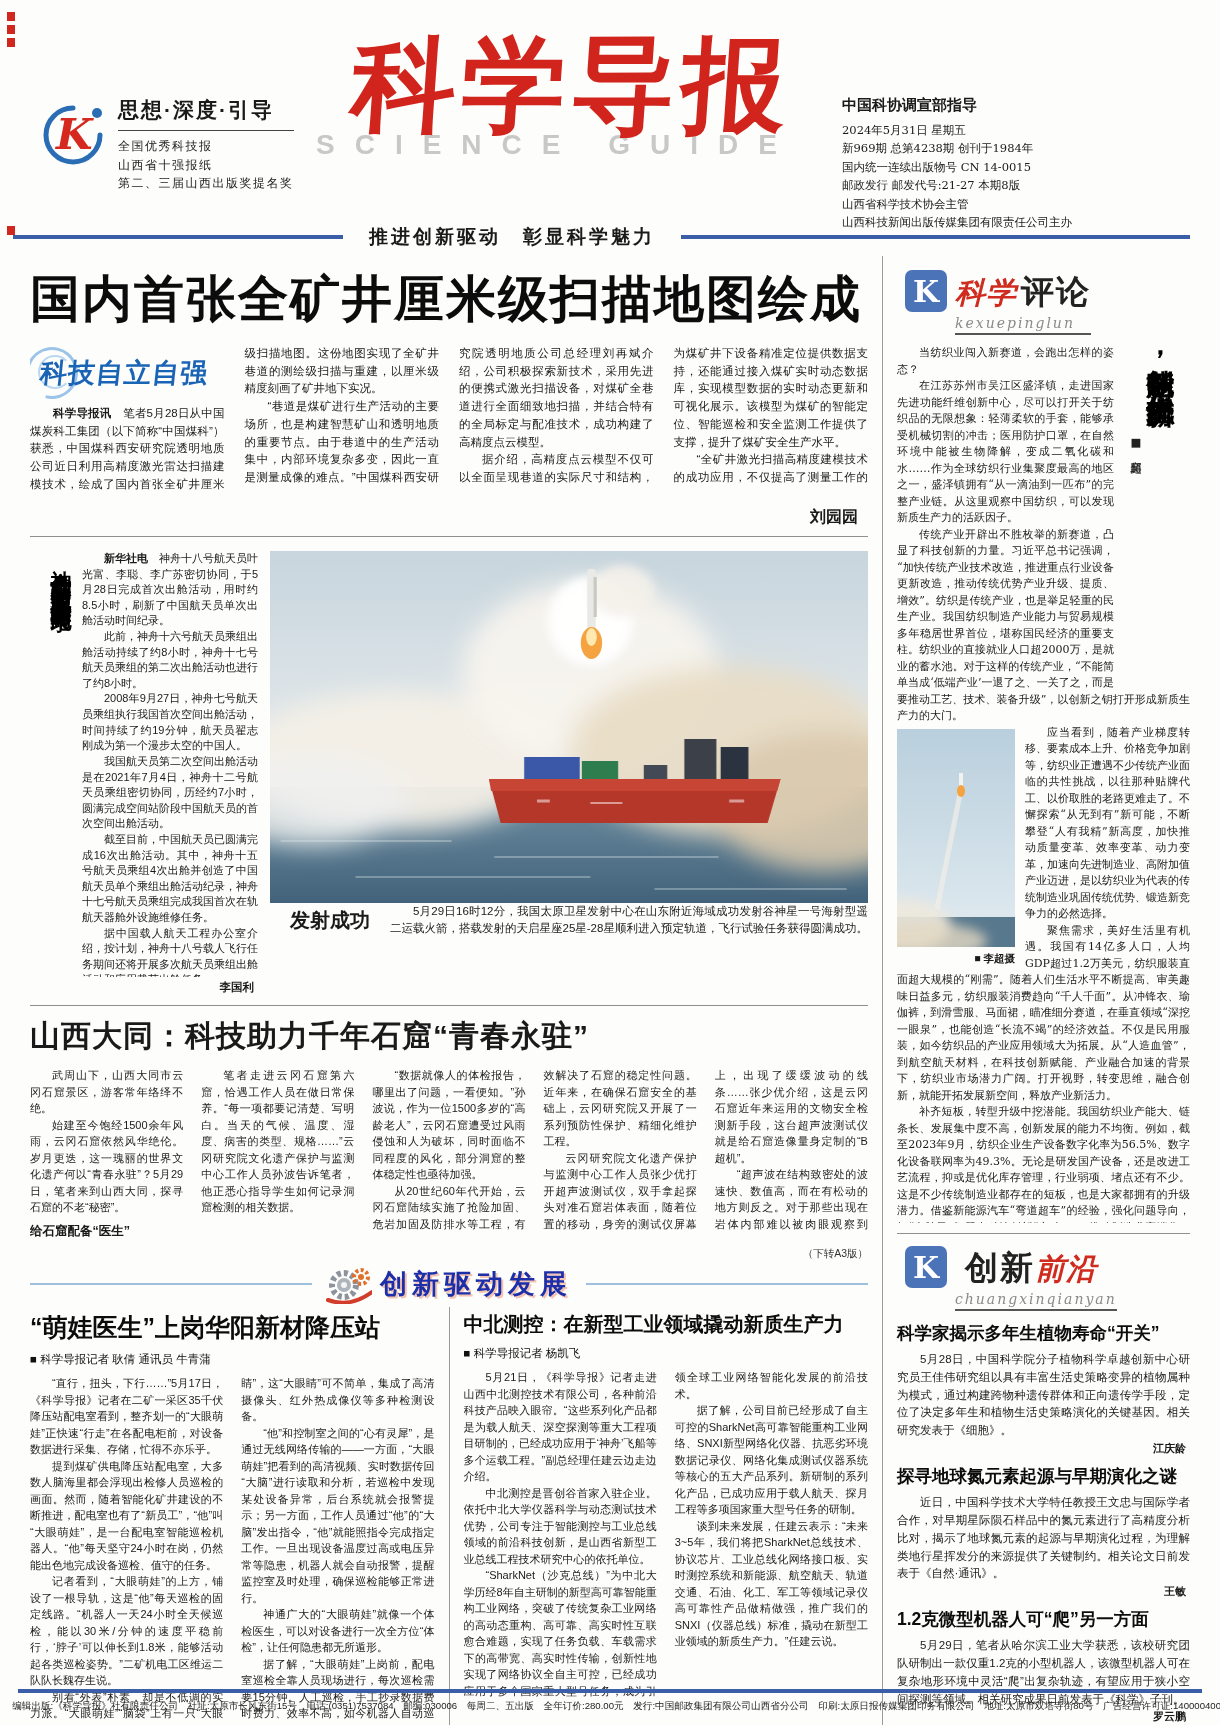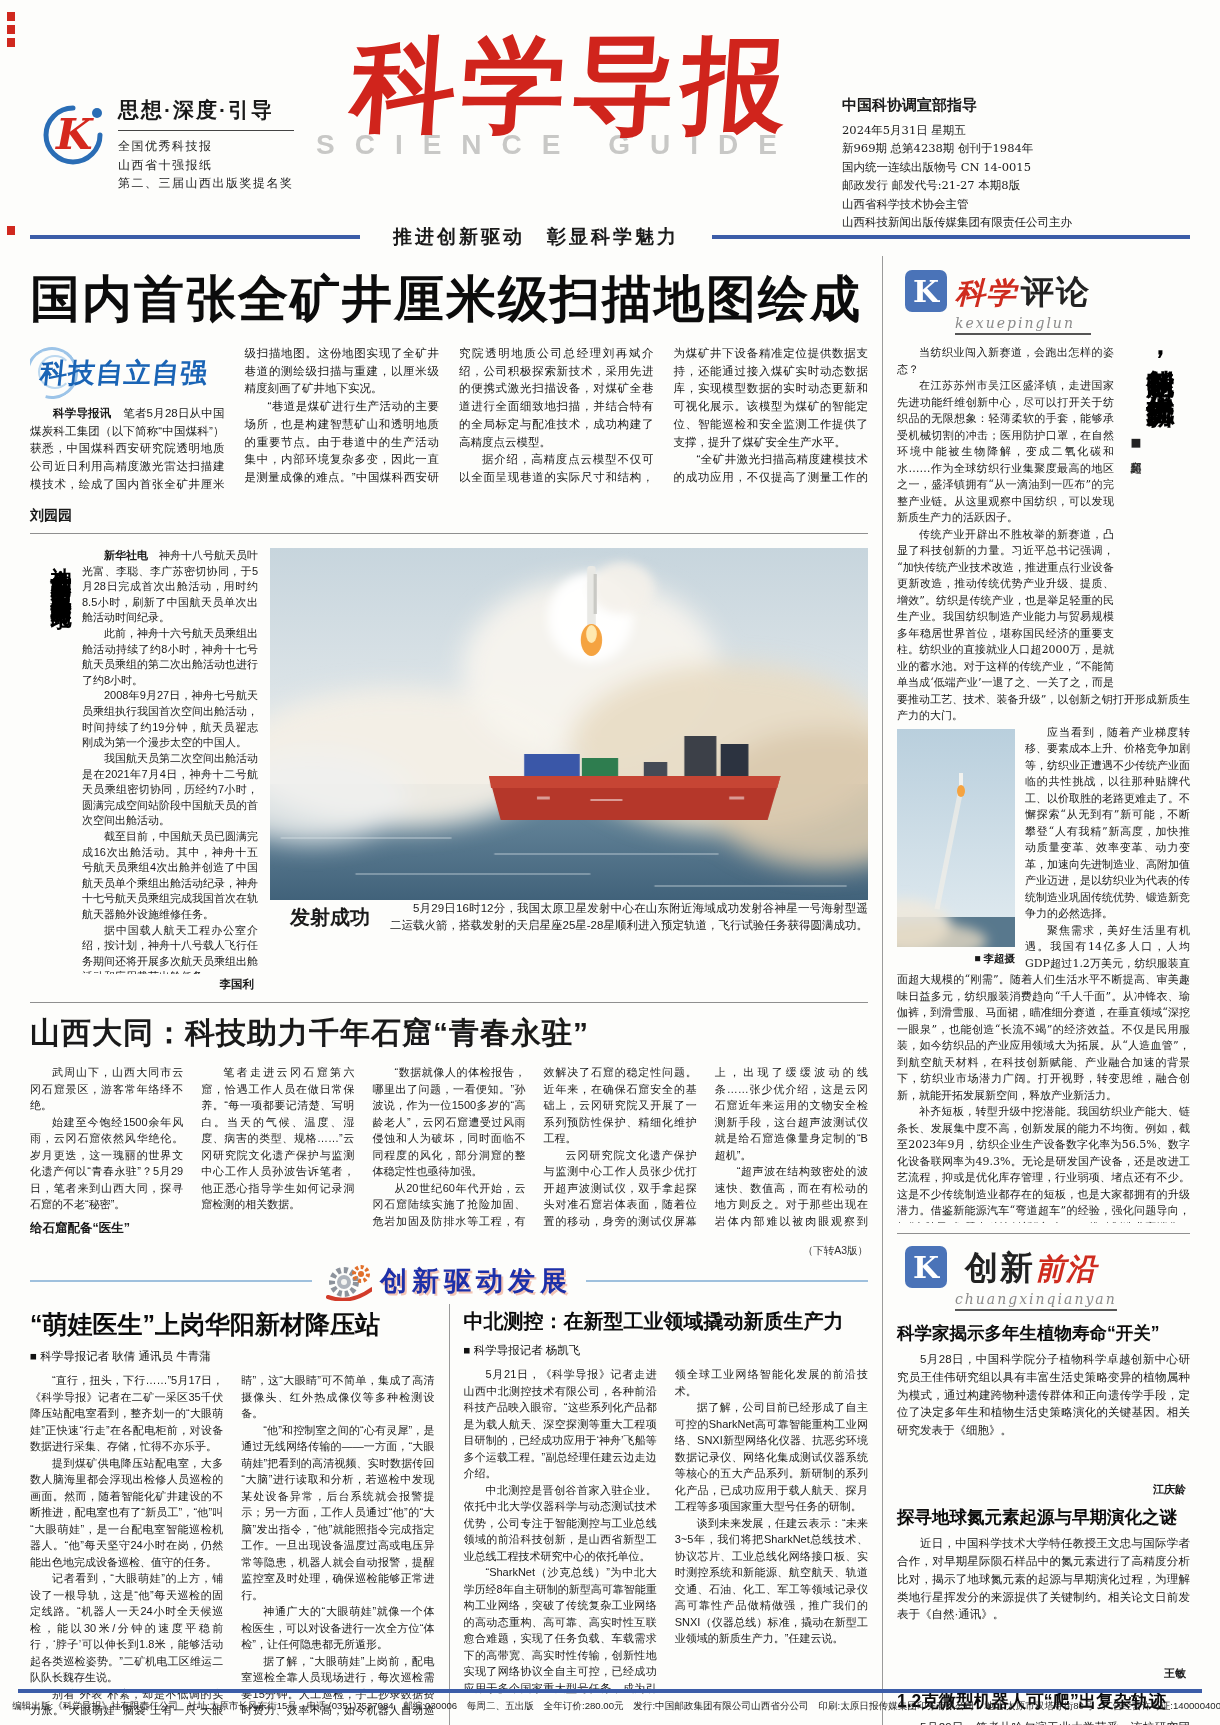--- a/index.html
+++ b/index.html
@@ -17,21 +17,21 @@
                  padding-bottom:6px;margin-bottom:6px;white-space:nowrap;}
   .mh-honor{font-size:12px;letter-spacing:1.5px;color:#222;line-height:1.55;white-space:nowrap;}
   .mh-center{position:absolute;left:302px;top:30px;width:540px;text-align:center;}
   .mh-title{font-family:"DejaVu Serif",serif;font-weight:900;font-size:104px;line-height:1.05;
             color:#d0241c;letter-spacing:6px;transform:skewX(-4deg);white-space:nowrap;}
   .mh-title-en{font-size:28px;font-weight:700;color:#c8c8c6;letter-spacing:20px;margin-top:-10px;
                text-align:left;padding-left:14px;white-space:nowrap;}
   .mh-right{position:absolute;right:26px;top:96px;width:352px;font-family:"DejaVu Serif",serif;}
   .mh-guidance{font-size:15px;font-weight:700;margin-bottom:6px;font-family:"Liberation Sans",sans-serif;}
   .mh-pub{font-size:11.5px;line-height:1.6;color:#1a1a1a;white-space:nowrap;}
-  .mh-bottomrow{position:absolute;left:30px;right:30px;top:224px;display:flex;align-items:center;gap:7px;}
+  .mh-bottomrow{position:absolute;left:13px;right:30px;top:224px;display:flex;align-items:center;}
   .blue-line{height:4px;background:#3c5da8;}
   .mh-bottomrow .l1{flex:0 0 330px;}
   .mh-bottomrow .l2{flex:1;}
   .mh-bottom-slogan{font-size:19px;font-weight:800;letter-spacing:3px;padding:0 26px;white-space:nowrap;}
   
   .body-grid{display:grid;grid-template-columns:852px 1fr;margin:0 30px;}
   .col-left{padding-right:14px;}
   .col-right{border-left:1px solid #9a9a9a;padding-left:14px;}
   .rule{border:0;border-top:1px solid #8f8f8f;margin:8px 0;}
   p{margin:0;text-indent:2em;text-align:justify;}
@@ -41,21 +41,21 @@
   .lead-cols{column-count:4;column-gap:20px;column-fill:auto;height:158px;overflow:hidden;
              font-size:11.5px;line-height:1.54;}
   .badge{position:relative;height:52px;margin-bottom:8px;break-inside:avoid;}
   .badge .swirl{position:absolute;left:-4px;top:2px;width:46px;height:46px;border:3px solid #9cc4e8;
                 border-radius:50%;border-left-color:transparent;transform:rotate(-30deg);}
   .badge .swirl2{position:absolute;left:8px;top:10px;width:30px;height:30px;border:2px solid #bcd8ef;
                 border-radius:50%;border-right-color:transparent;}
   .badge-text{position:relative;font-size:27px;font-weight:900;color:#1a64b5;letter-spacing:1px;
               transform:skewX(-6deg);white-space:nowrap;padding-left:10px;top:8px;}
   .intro-label{font-weight:800;}
-  .author-line{font-size:14px;font-weight:700;padding:4px 10px 0 0;}
+  .author-line{text-align:right;font-size:16px;font-weight:700;padding:4px 10px 0 0;}
   
   .sz-row{display:flex;height:452px;}
   .sz-vertical{writing-mode:vertical-rl;font-size:21px;font-weight:900;line-height:1.0;
                letter-spacing:2px;width:42px;flex:0 0 42px;padding-top:8px;color:#000;}
   .sz-text{width:176px;flex:0 0 176px;display:flex;flex-direction:column;padding:6px 12px 0 10px;}
   .sz-flow{flex:1;overflow:hidden;font-size:11px;line-height:1.42;}
   .sz-author{text-align:right;font-size:11.5px;font-weight:700;padding:3px 4px 2px 0;}
   .photo-block{flex:1;display:flex;flex-direction:column;padding-top:6px;}
   .photo-main{height:352px;overflow:hidden;background:#cfd9de;}
   .photo-main svg{display:block;width:100%;height:100%;}
@@ -105,21 +105,21 @@
                 font-family:"Liberation Sans",sans-serif;color:#000;}
   .tall-photo{float:left;width:118px;margin:4px 10px 4px 0;}
   .tall-photo .tp-img{height:218px;background:#c4d5e0;}
   .tall-photo svg{display:block;width:100%;height:100%;}
   .tp-credit{font-size:10.5px;font-weight:700;padding-top:4px;text-align:right;
              font-family:"Liberation Sans",sans-serif;}
   .frontier{border-top:1px solid #8f8f8f;margin-top:10px;padding-top:10px;}
   .fr-article{margin-bottom:8px;}
   .fr-headline{font-size:17.5px;font-weight:800;margin:6px 0 6px;white-space:nowrap;color:#0c0c0c;}
   .fr-body{font-size:11.5px;line-height:1.55;max-height:106px;overflow:hidden;}
-  .fr-author{text-align:right;font-size:11px;font-weight:700;padding:1px 4px 0 0;margin-top:41px;}
+  .fr-author{text-align:right;font-size:11px;font-weight:700;padding:1px 4px 0 0;}
   
   .footer{position:absolute;left:0;right:0;bottom:0;height:36px;}
   .footer .blue-line{margin:0 18px;}
   .footer-text{font-size:9.8px;color:#222;text-align:center;padding-top:7px;white-space:nowrap;
                transform:scale(.98);}
 </style>
 </head>
 <body>
 
 <div class="page">
@@ -411,21 +411,21 @@
           <div class="fr-author">江庆龄</div>
         </div>
 
         <div class="fr-article">
           <div class="fr-headline">探寻地球氮元素起源与早期演化之谜</div>
           <p class="fr-body">近日，中国科学技术大学特任教授王文忠与国际学者合作，对早期星际陨石样品中的氮元素进行了高精度分析比对，揭示了地球氮元素的起源与早期演化过程，为理解类地行星挥发分的来源提供了关键制约。相关论文日前发表于《自然·通讯》。</p>
           <div class="fr-author">王敏</div>
         </div>
 
         <div class="fr-article">
-          <div class="fr-headline">1.2克微型机器人可“爬”出复杂轨迹</div>
+          <div class="fr-headline">1.2克微型机器人可“爬”另一方面</div>
           <p class="fr-body">5月29日，笔者从哈尔滨工业大学获悉，该校研究团队研制出一款仅重1.2克的小型机器人，该微型机器人可在复杂地形环境中灵活“爬”出复杂轨迹，有望应用于狭小空间探测等领域。相关研究成果日前发表于《科学》子刊。</p>
           <div class="fr-author">罗云鹏</div>
         </div>
       </div>
     </div>
   </div>
 
   <div class="footer">
     <div class="blue-line"></div>
     <div class="footer-text">编辑出版:《科学导报》社有限责任公司　社址:太原市长风东街15号　电话:(0351)7537084　邮编:030006　每周二、五出版　全年订价:280.00元　发行:中国邮政集团有限公司山西省分公司　印刷:太原日报传媒集团印务有限公司　地址:太原市双塔寺街80号　广告经营许可证:1400004000089　总编辑:曹俊卿</div>

